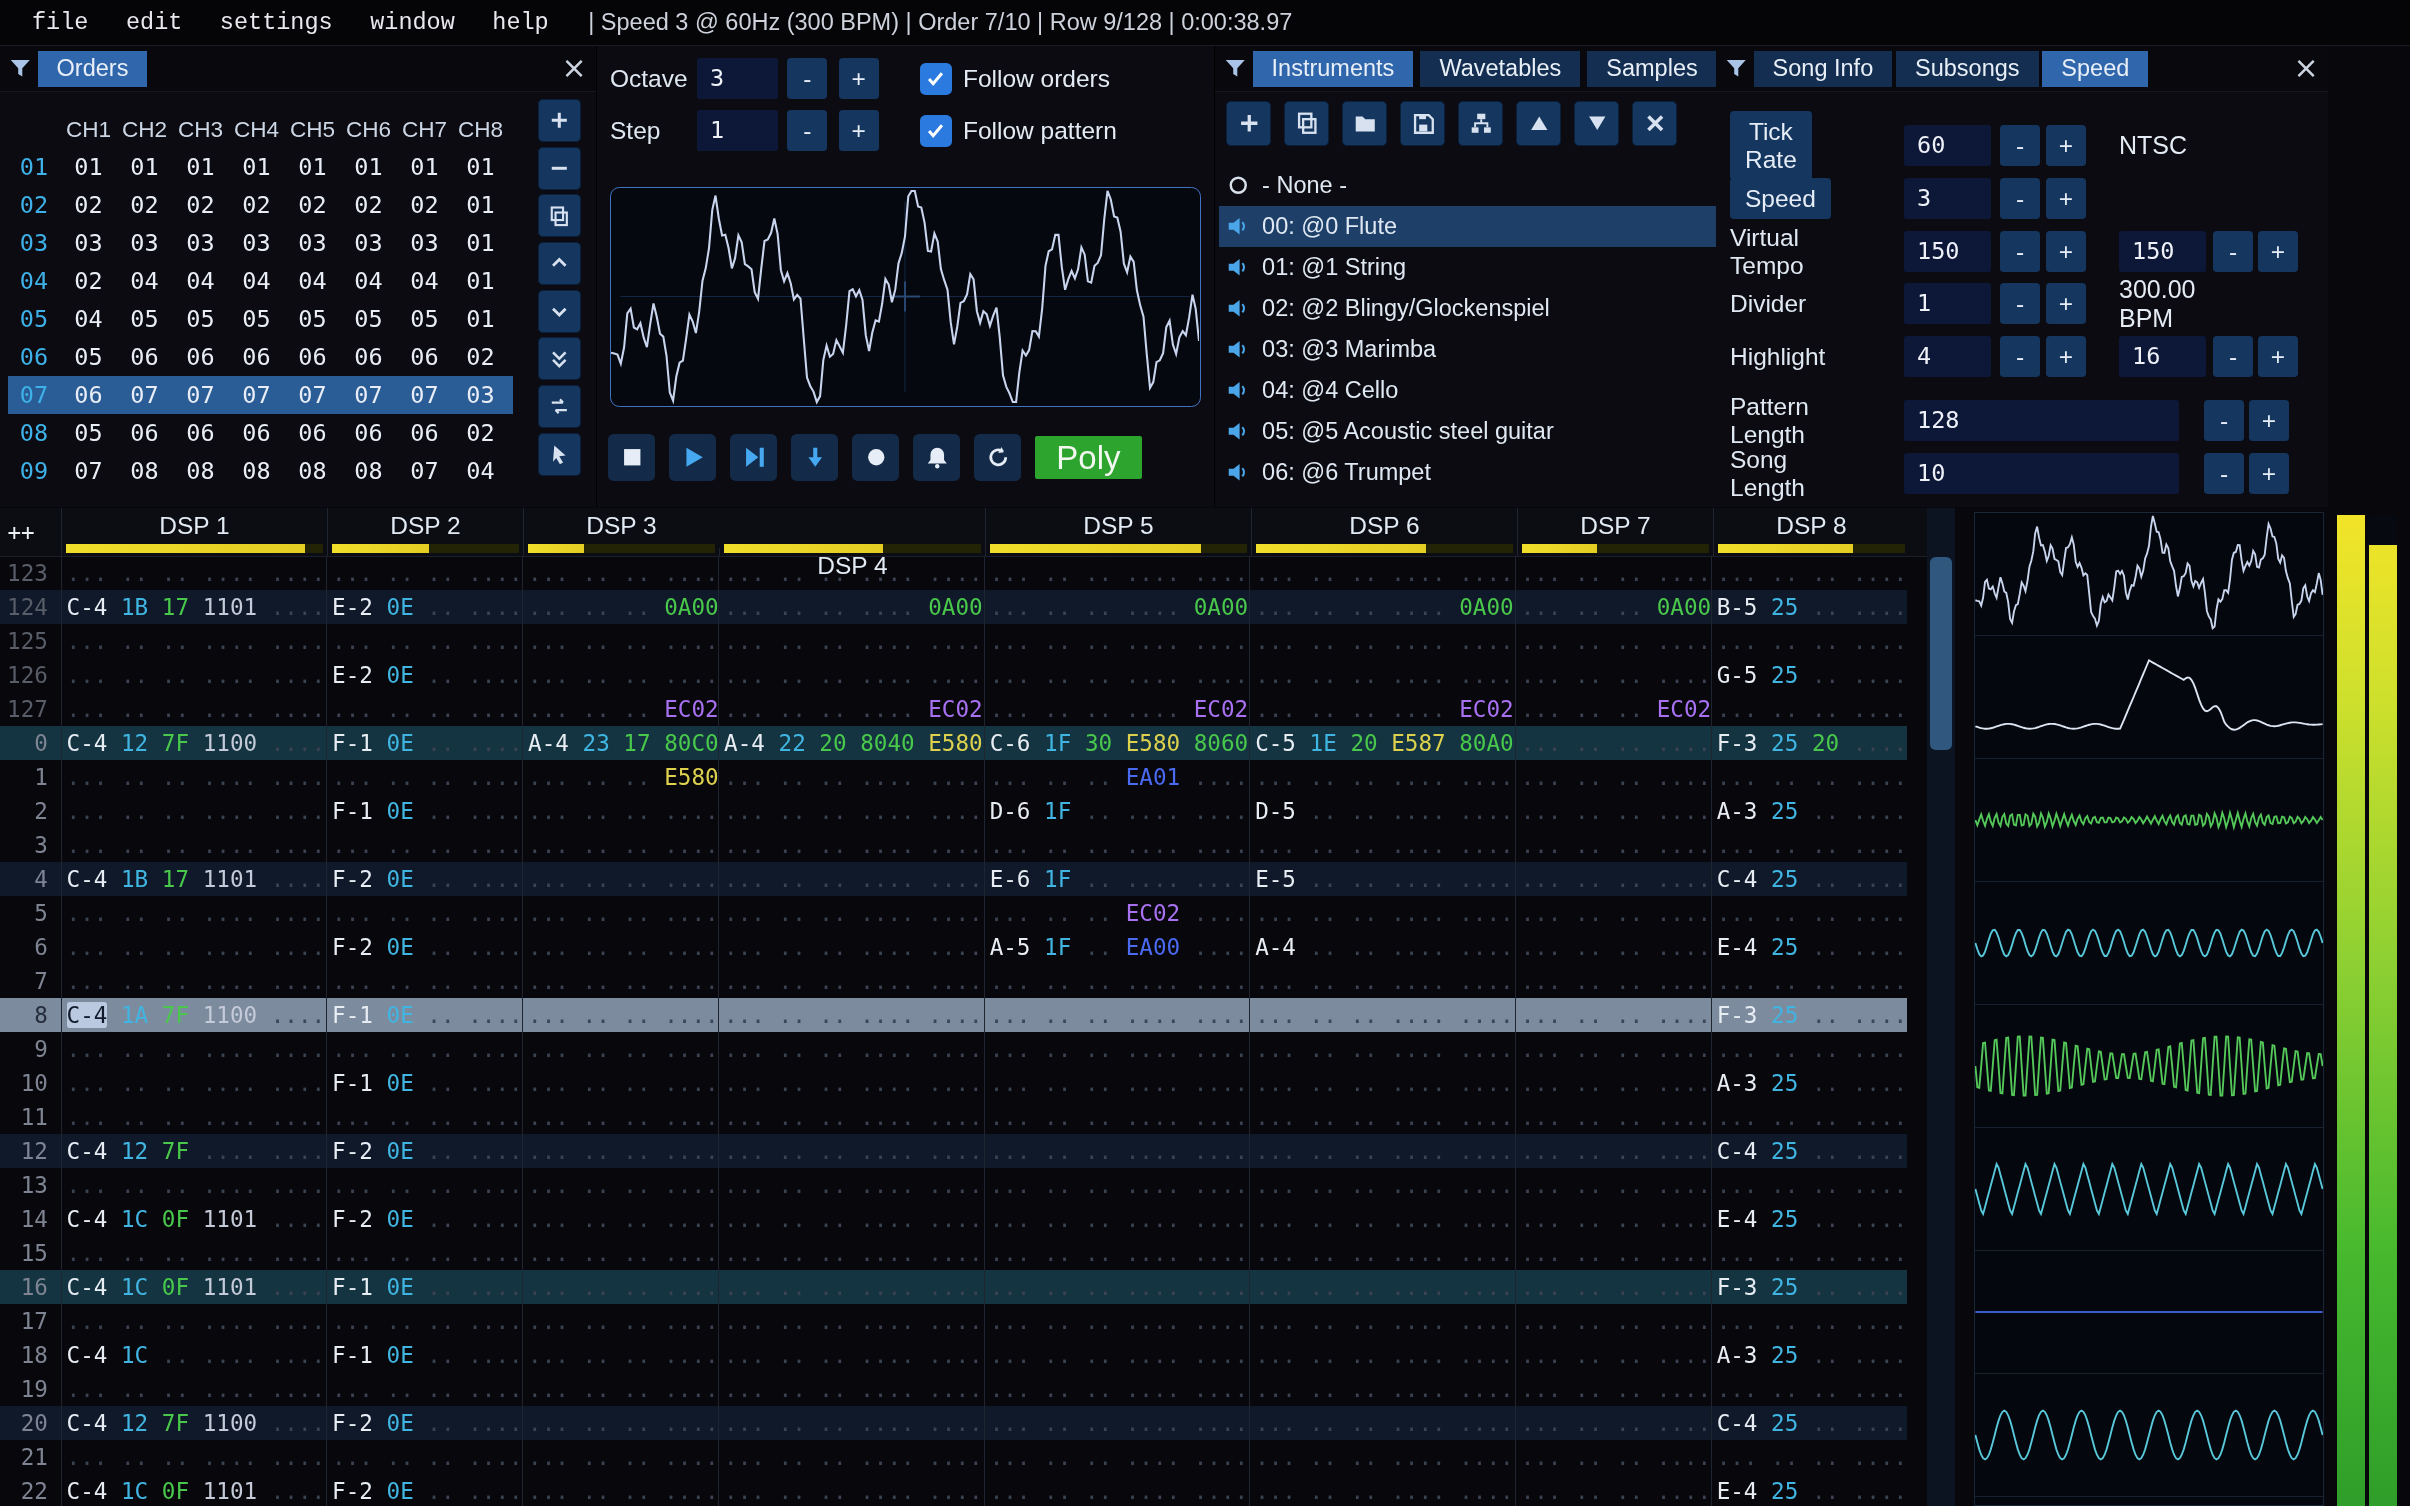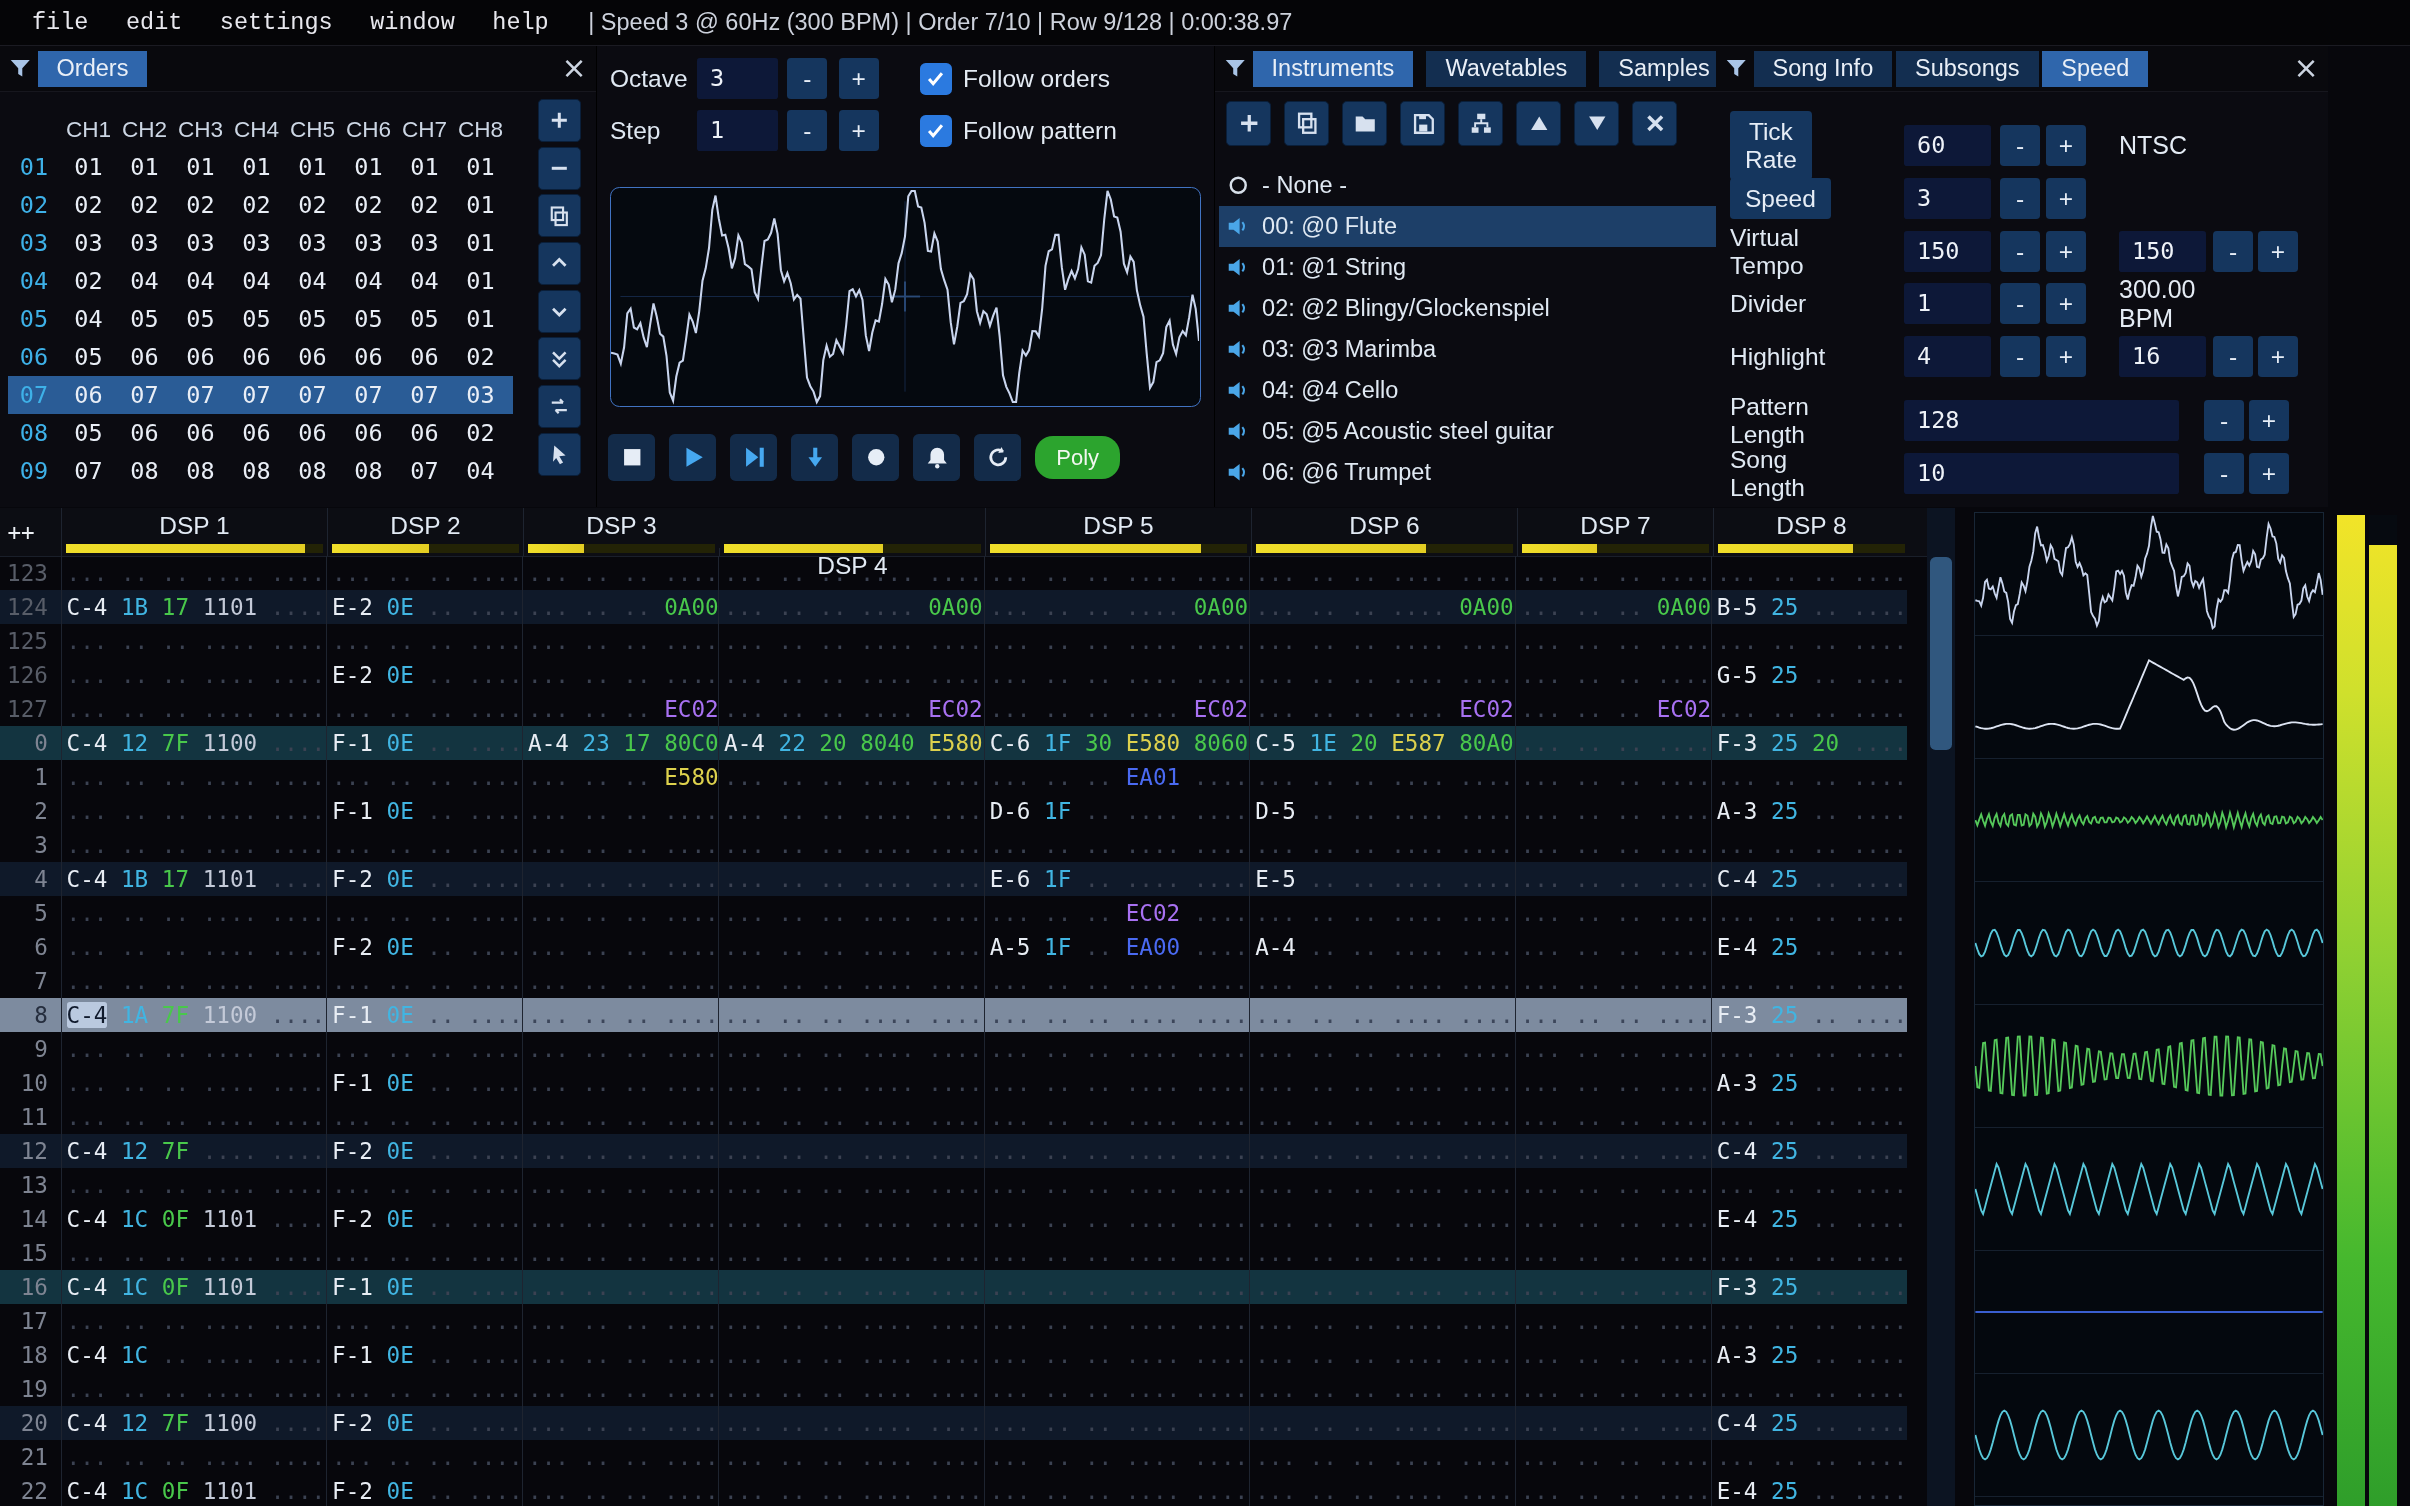--- a/index.html
+++ b/index.html
@@ -45,21 +45,21 @@
   .w86 { width:81px; } .w92 { width:87px; } .w292 { width:275px; }
   .spin { width:40px; height:41px; background:#15365e; color:#e6edf6; font-size:24.5px; border:none; border-radius:3.8px; font-family:inherit; }
   .checkbox { width:32px; height:32px; background:#2b7ae0; border-radius:5.6px; display:flex; align-items:center; justify-content:center; }
   .cb-label { font-size:24.5px; color:#e4ebf4; margin-left:11.3px; }
   .scopebox { position:absolute; left:13px; top:141px; width:591px; height:220px; background:#05090f;
               border:1.9px solid #4173c2; border-radius:9.4px; overflow:hidden; }
   .transport { position:absolute; left:11.3px; top:388px; display:flex; gap:14px; align-items:center; }
   .trbtn { width:47px; height:47px; background:#132b49; border:none; border-radius:5.6px; color:#e6edf6;
            display:flex; align-items:center; justify-content:center; }
   .trbtn.blue { color:#46a8f0; }
-  .polybtn { height:43px; padding:0 21px; background:#2ca42e; color:#f2f7f0; border:none; border-radius:18px; font-size:22px; font-family:inherit; }
+  .polybtn { height:43px; padding:0 21px; background:#2ca42e; color:#f2f7f0; border:none; border-radius:2px; font-size:33px; font-family:inherit; }
 
   
   #instruments-panel { left:1215px; width:584px; }
   .itoolbar { position:absolute; left:11.3px; top:55px; display:flex; gap:13px; }
   .tbtn2 { width:45px; height:45px; background:#15365e; border:0.9px solid #0a1f3a; border-radius:4.7px; color:#d7e1ef;
            display:flex; align-items:center; justify-content:center; }
   .ilist { position:absolute; left:3.8px; top:119px; width:554px; }
   .iitem { display:flex; align-items:center; height:41px; padding-left:7.5px; gap:11.3px; }
   .iitem.sel { background:#1d3f68; }
   .iitem .ilabel { font-size:23.5px; color:#e0e9f3; }
@@ -367,21 +367,21 @@
       </div>
   </div>
 
   <div class="panel" id="instruments-panel">
     <div class="titlebar">
       <button class="iconflat">
         <svg width="24.5" height="24.5" viewBox="0 0 18 18">
             <path d="M2 3h14l-5.5 6v6l-3-1.8V9z" fill="#a9c4e6"></path>
           </svg>
       </button>
-      <div style="display:flex;gap:13px" id="inst-tabs">
+      <div style="display:flex;gap:7px" id="inst-tabs">
           <button class="tab active">Instruments</button>
           <button class="tab">Wavetables</button>
           <button class="tab">Samples</button>
         </div>
       <button class="closex">×</button>
     </div>
     <div class="itoolbar" id="inst-toolbar">
         <button class="tbtn2">
           <svg width="24.5" height="24.5" viewBox="0 0 18 18">
             <path d="M9 3v12M3 9h12" stroke="currentColor" stroke-width="2.4" fill="none"></path>

